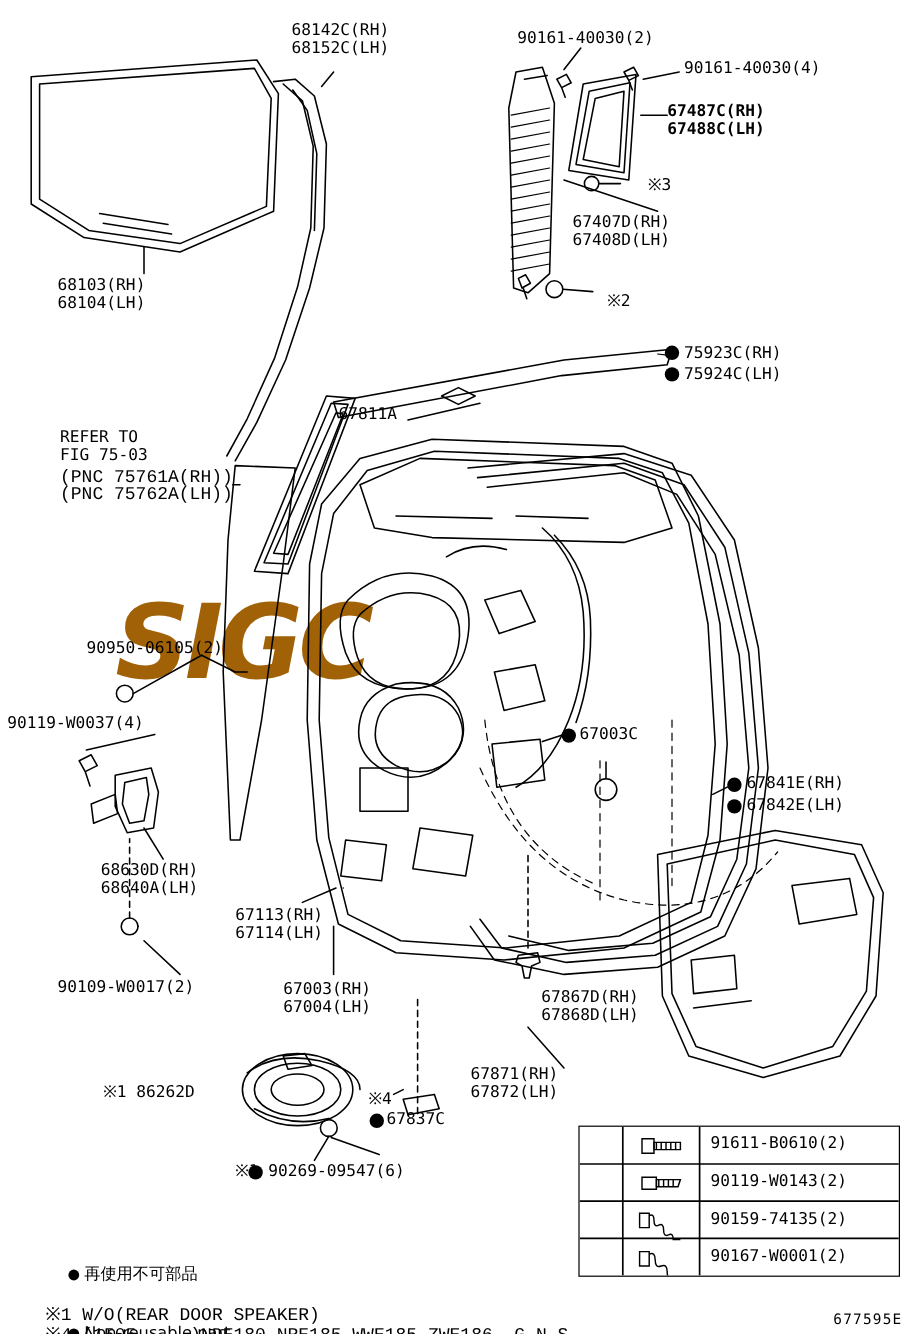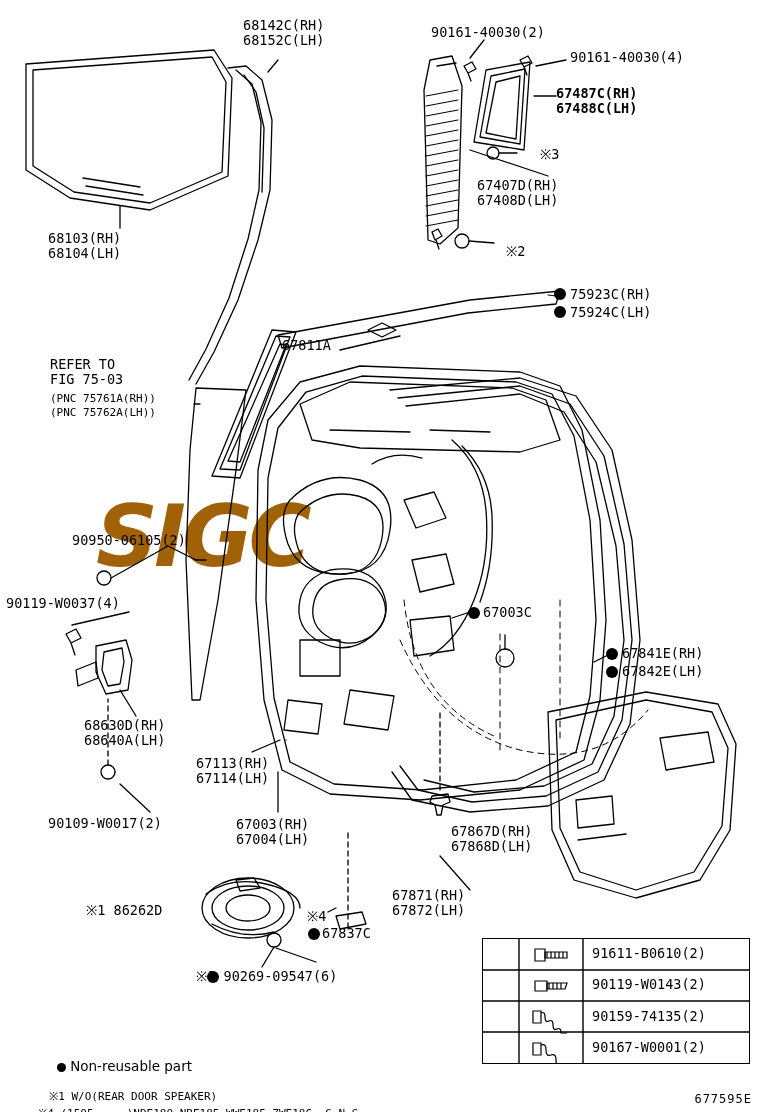--- a/index.html
+++ b/index.html
@@ -1,19 +1,19 @@
 <!DOCTYPE html>
 <html><head>
 <meta charset="utf-8">
 <style>
   html,body{margin:0;padding:0;background:#ffffff;}
   body{width:760px;height:1112px;position:relative;overflow:hidden;
        font-family:"DejaVu Sans Mono","Liberation Mono",monospace;color:#000;}
   .lbl{position:absolute;font-size:13.5px;line-height:15px;white-space:pre;letter-spacing:0px;}
-  .lbl.small{font-size:11px;line-height:14px;}
+  .lbl.small{font-size:15px;line-height:14px;font-family:Liberation Mono, monospace;}
   .sans{font-family:"DejaVu Sans","Liberation Sans",sans-serif;}
   svg{position:absolute;left:0;top:0;}
   .dot{display:inline-block;width:9px;height:9px;border-radius:50%;background:#000;vertical-align:middle;margin-right:4px;}
   .legend-box{position:absolute;border:1.5px solid #000;}
   .wm{position:absolute;font-family:"DejaVu Sans","Liberation Sans",sans-serif;
       font-weight:bold;font-style:italic;font-size:86px;color:#a16207;letter-spacing:-4px;
       user-select:none;margin-top:16px;}
   .code{position:absolute;right:8px;bottom:6px;font-size:12px;letter-spacing:1px;}
 </style>
 </head>
@@ -216,26 +216,29 @@
 <div class="lbl" style="left:411px;top:824px;margin-left:40px;">67867D(RH)
 67868D(LH)</div>
 <div class="lbl" style="left:392px;top:888px;">67871(RH)
 67872(LH)</div>
 <div class="lbl" style="left:86px;top:903px;">※1 86262D</div>
 <div class="lbl" style="left:307px;top:909px;">※4</div>
 <div class="lbl" style="left:322px;top:926px;">67837C</div>
 <div class="lbl" style="left:196px;top:969px;">※1 90269-09547(6)</div>
 
 <div style="position:absolute;left:40px;top:1040px;">
+  <div class="lbl sans" style="position:relative;left:0;top:0;font-size:13.5px;">
+    <span class="dot"></span><span>再使用不可部品</span>
+  </div>
   <div class="lbl sans" style="position:relative;left:0;top:4px;font-size:13.5px;">
     <span class="dot"></span><span>Non-reusable part</span>
   </div>
 </div>
 
-<div class="lbl small" style="left:49px;top:1090px;text-align:center;">※1 W/O(REAR DOOR SPEAKER)</div>
+<div class="lbl small" style="left:38px;top:1090px;text-align:center;">※1 W/O(REAR DOOR SPEAKER)</div>
 <div class="lbl small" style="left:38px;top:1107px;">※4 (1505-    )NDE180,NRE185,WWE185,ZWE186..G,N,S</div>
 
 <div class="legend-box" style="left:482px;top:938px;width:266px;height:124px;">
   <svg width="266" height="124" viewBox="0 0 266 124">
     <g stroke="#000" stroke-width="1.4" fill="none">
       <line x1="0" y1="62" x2="266" y2="62"></line>
       <line x1="0" y1="31" x2="266" y2="31"></line>
       <line x1="0" y1="93" x2="266" y2="93"></line>
       <line x1="36" y1="0" x2="36" y2="124"></line>
       <line x1="100" y1="0" x2="100" y2="124"></line>

